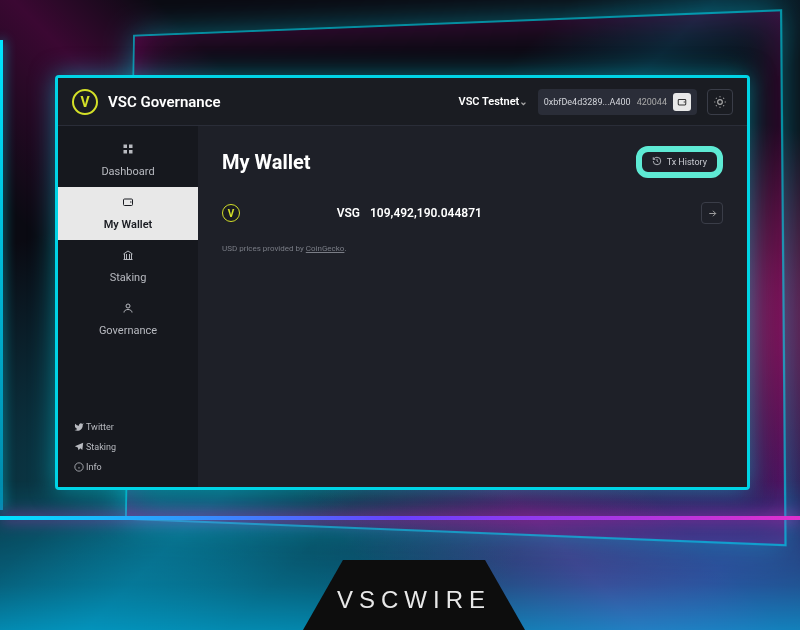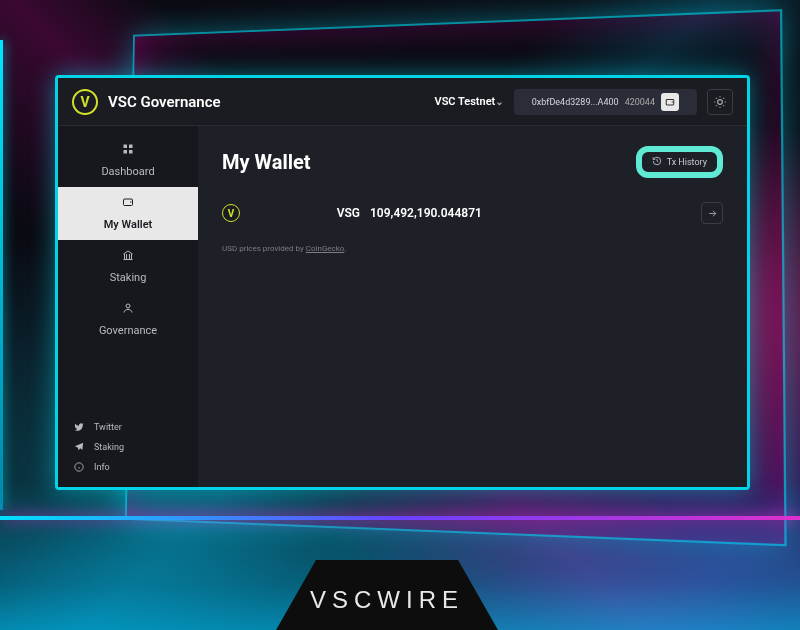--- a/index.html
+++ b/index.html
@@ -83,21 +83,21 @@
       font-size: 14px;
       margin-right: 10px;
     }
     .app-title { color: #fff; font-size: 15px; font-weight: 600; }
     .topbar-right { margin-left: auto; display: flex; align-items: center; gap: 10px; }
     .network-select { color: #fff; font-size: 11px; font-weight: 600; display: flex; align-items: center; cursor: pointer; }
     .chevron-down { font-size: 10px; color: #aaa; }
     .address-pill {
       display: flex; align-items: center; gap: 6px;
       background: #2a2d38; border-radius: 4px;
-      padding: 4px 18px;
+      padding: 4px 6px;
       color: #d4d6dc; font-size: 9px;
     }
     .badge-count { color: #aaa; font-size: 9px; text-align: center; }
     .wallet-mini {
       width: 18px; height: 18px;
       background: #e8e8e8;
       border-radius: 3px;
       display: flex; align-items: center; justify-content: center;
       color: #333; font-size: 10px;
     }
@@ -122,21 +122,21 @@
       flex-direction: column;
     }
     .sidebar-item.active {
       background: #e8e8e8;
       color: #1a1c22;
       font-weight: 600;
     }
     .sidebar-icon { width: 14px; display: flex; justify-content: center; font-size: 12px; }
     .sidebar-bottom { margin-top: auto; padding-bottom: 10px; }
     .sidebar-link {
-      display: flex; align-items: center; gap: 8px;
+      display: flex; align-items: center; gap: 0;
       padding: 5px 14px;
       color: #b8bac0; font-size: 9px;
       cursor: pointer;
     }
     .main {
       flex: 1;
       background: #1e2028;
       padding: 20px 24px;
       position: relative;
     }
@@ -170,21 +170,21 @@
     .send-btn {
       width: 22px; height: 22px;
       border: 1px solid #3a3d48; border-radius: 4px;
       display: flex; align-items: center; justify-content: center;
       color: #aaa; font-size: 11px; cursor: pointer;
     }
     .footnote { color: #7a7d86; font-size: 8px; margin-top: 20px; }
     .footnote .underline { text-decoration: underline; }
     .bottom-brand {
       position: absolute;
-      left: 276px; bottom: 0;
+      left: 303px; bottom: 0;
       width: 222px; height: 70px;
       display: flex; align-items: flex-end; justify-content: center;
     }
     .brand-shape {
       position: absolute; inset: 0;
       background: #0d0d0d;
       clip-path: polygon(18% 0, 82% 0, 100% 100%, 0 100%);
     }
     .brand-text {
       position: relative;

